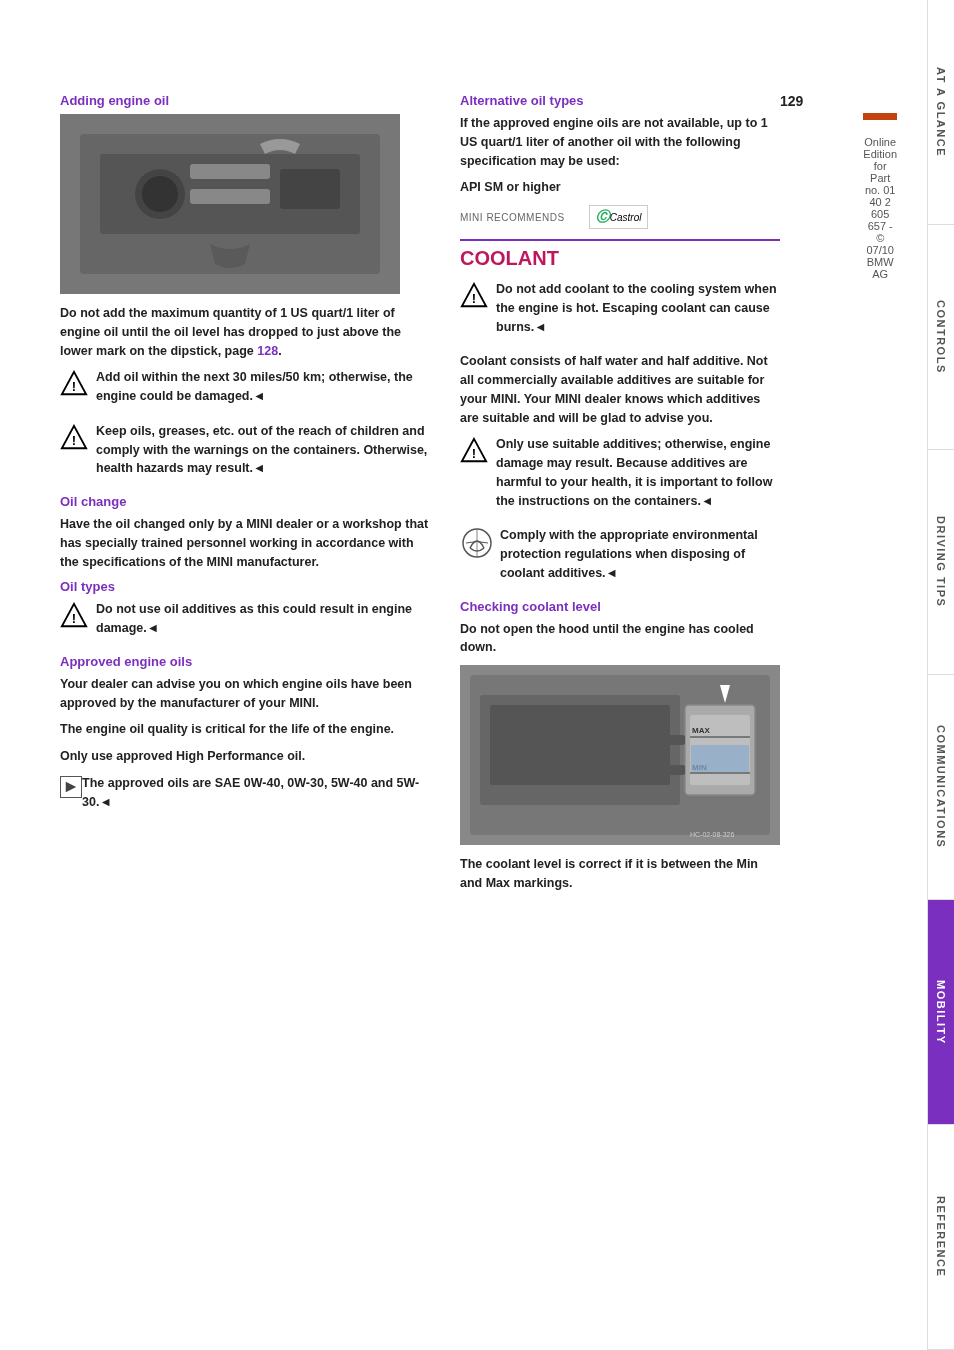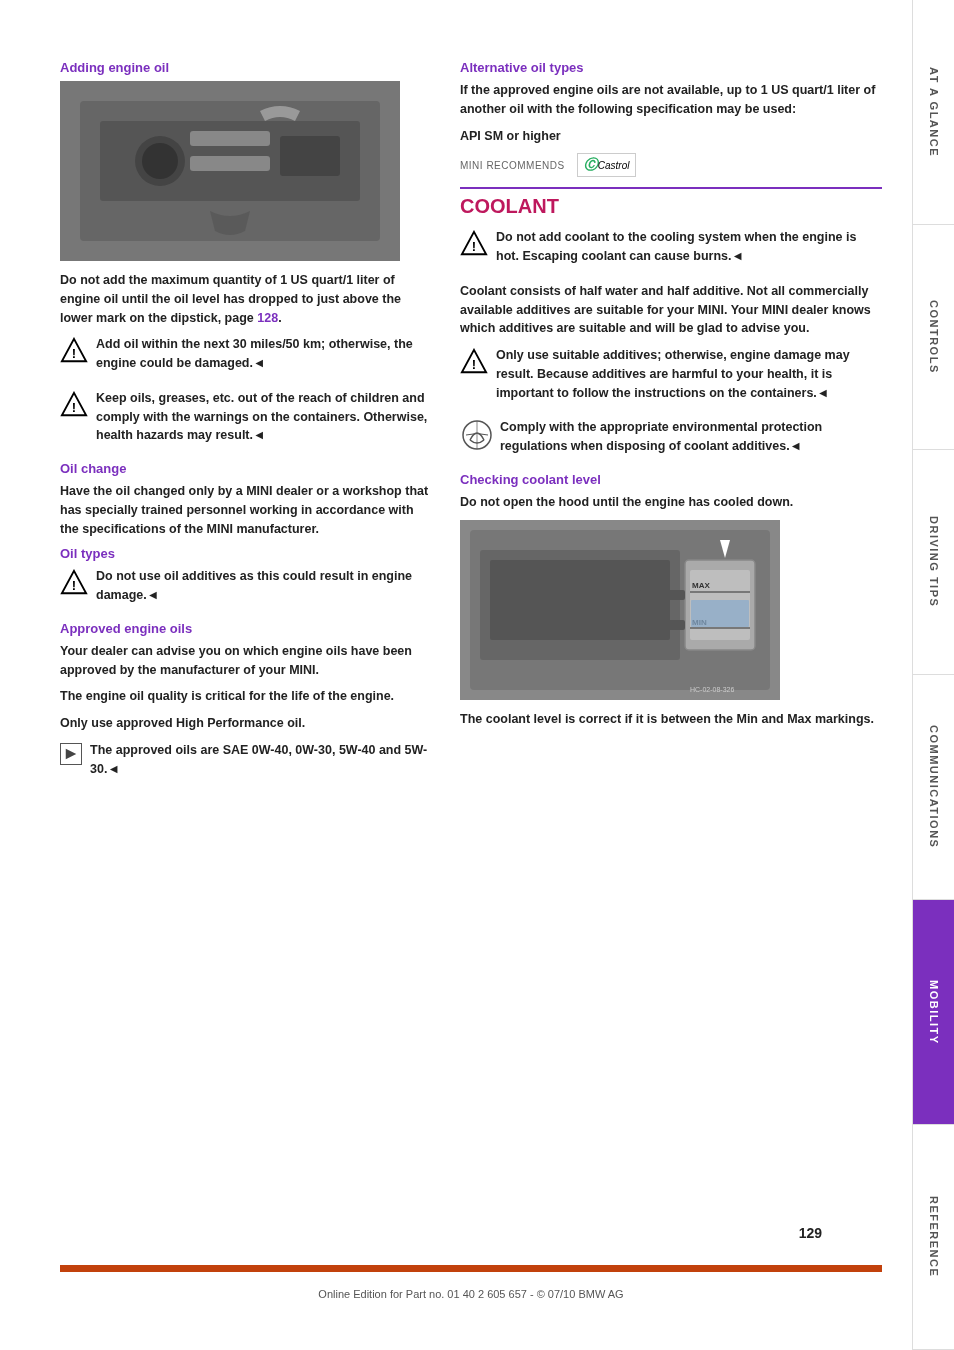--- a/index.html
+++ b/index.html
@@ -15,23 +15,23 @@
 
     .page-container {
       width: 954px;
       min-height: 1350px;
       display: flex;
       flex-direction: row;
     }
 
     .main-content {
       flex: 1;
-      padding: 60px 30px 40px 60px;
-      display: flex;
-      flex-direction: column;
+      padding: 93px 30px 40px 60px;
+      display: flex;
+      flex-direction: row;
     }
 
     .two-col {
       display: flex;
       flex-direction: row;
       gap: 30px;
       flex: 1;
     }
 
     .left-col {
@@ -111,21 +111,20 @@
 
     .warning-icon svg {
       width: 28px;
       height: 28px;
     }
 
     .info-box {
       display: flex;
       flex-direction: row;
       align-items: flex-start;
-      gap: 8px;
       margin-bottom: 8px;
     }
 
     .info-icon {
       width: 20px;
       height: 20px;
       flex-shrink: 0;
       margin-top: 2px;
       border: 1.5px solid #444;
       display: flex;
@@ -134,21 +133,21 @@
     }
 
     .link-text {
       color: #7b2fbe;
       text-decoration: none;
     }
 
     .mini-recommends {
       display: flex;
       align-items: center;
-      gap: 12px;
+      gap: 24px;
       margin: 6px 0 10px 0;
       font-size: 11px;
       color: #555;
     }
 
     .castrol-logo {
       display: inline-flex;
       align-items: center;
       border: 1px solid #ccc;
       padding: 2px 6px;

